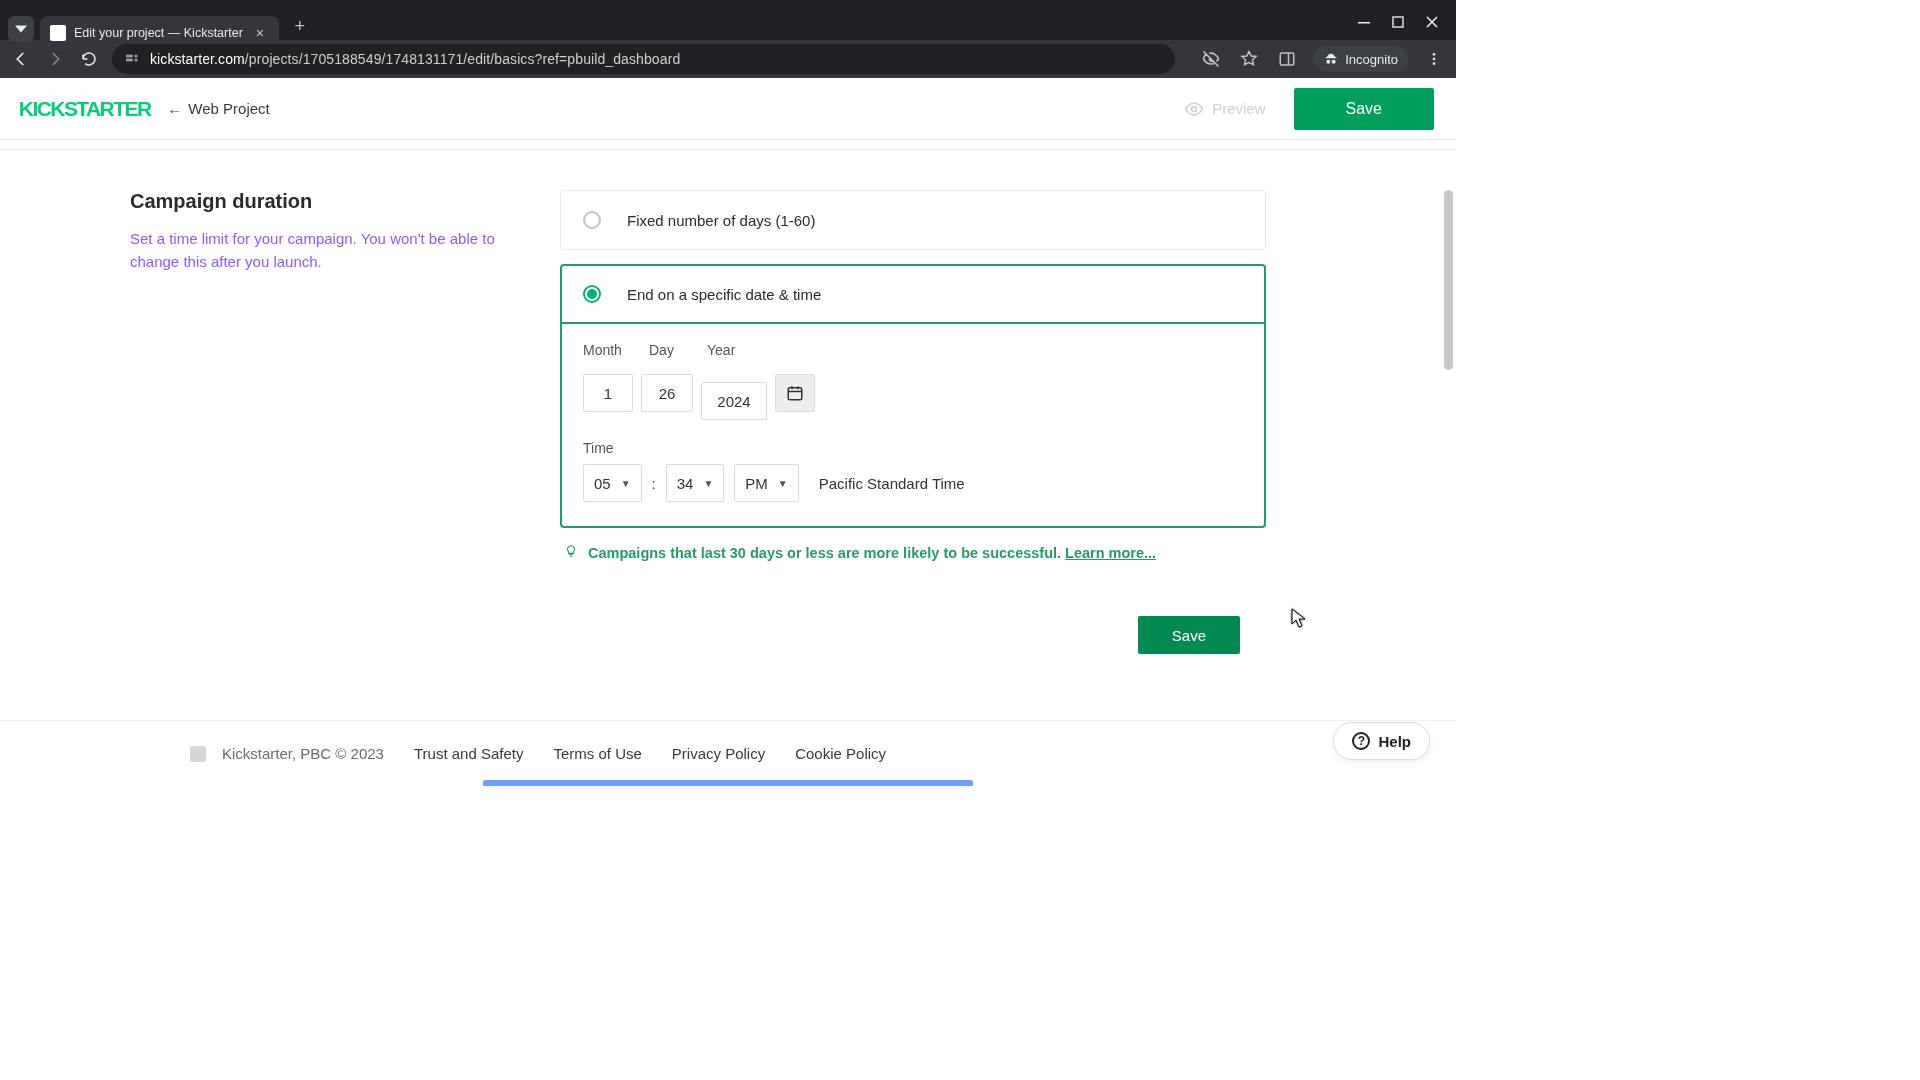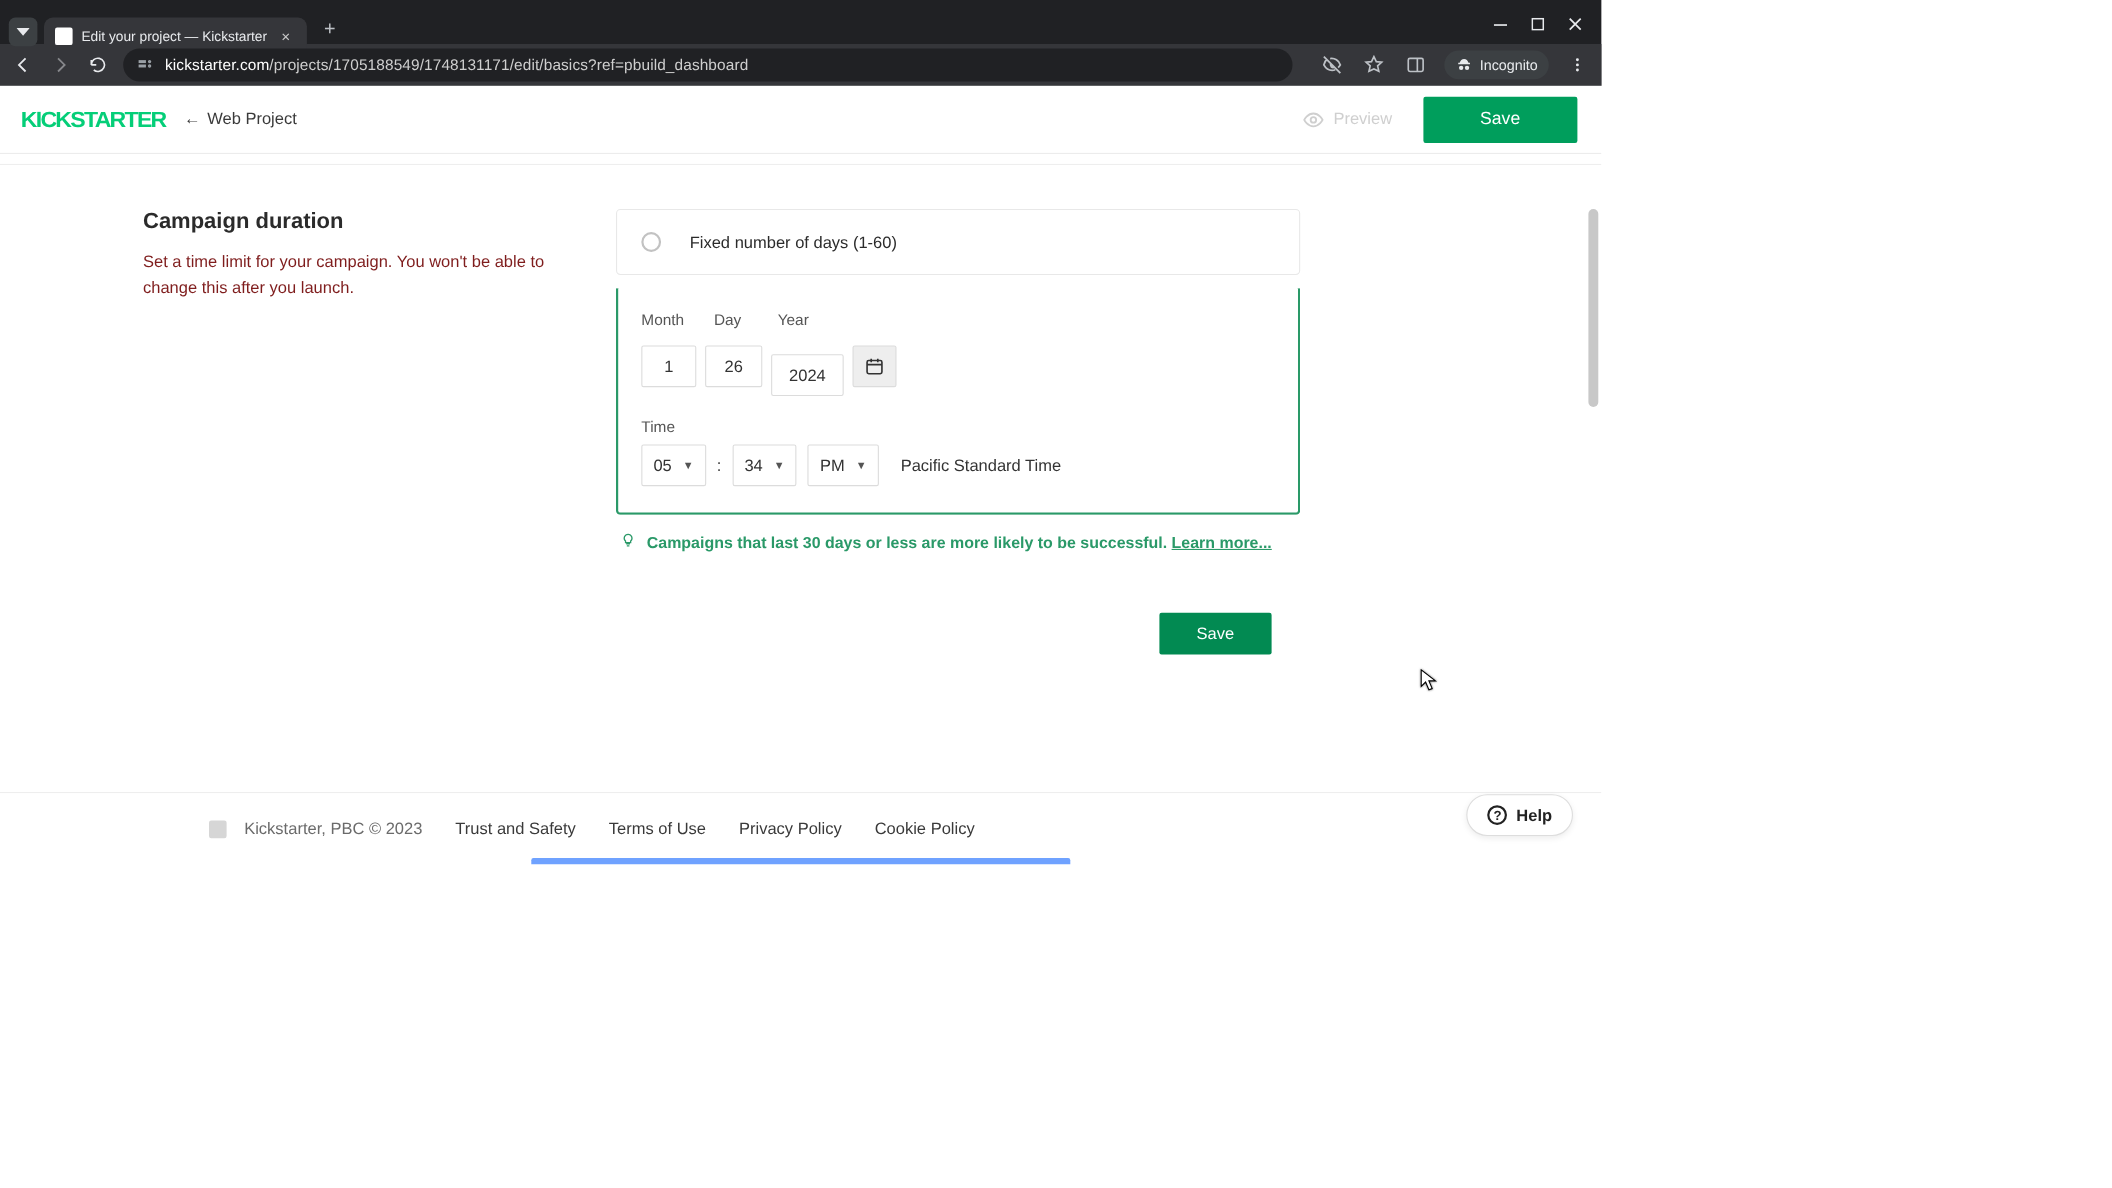--- a/index.html
+++ b/index.html
@@ -43,23 +43,23 @@
   .hdr-spacer { flex:1; }
   .preview { display:flex; align-items:center; gap:8px; color:#cfcfcf; font-size:15px; margin-right:28px;}
   .preview .eye svg { display:block; }
   .btn-save { background:#009e5c; color:#fff; border:none; font-size:16px; font-weight:500; padding:0 52px; height:42px; border-radius:2px;}
   .subhdr { height:10px; border-bottom:1px solid #eee; }
 
   
   .content { display:flex; padding:40px 0 0 130px; }
   .left-col { width:430px; padding-right:60px;}
   .left-col h2 { font-size:20px; color:#2b2b2b; font-weight:600; margin-bottom:14px;}
-  .left-col p { color:#7f1d1d; font-size:15px; line-height:1.55;}
-
-  .right-col { width:622px; }
+  .left-col p { color:#8b5cf6; font-size:15px; line-height:1.55;}
+
+  .right-col { width:706px; }
 
   .opt-box { border:1px solid #e8e8e8; border-radius:4px; padding:20px 22px; display:flex; align-items:center; gap:26px;}
   .opt-box.selected { border:2px solid #2a9968; padding:19px 21px; }
   .radio { width:18px; height:18px; border:2px solid #c2c2c2; border-radius:50%; display:flex; align-items:center; justify-content:center; flex-shrink:0;}
   .radio.on { border-color:#06b36e; }
   .radio.on::after { content:""; width:10px; height:10px; background:#06b36e; border-radius:50%; }
   .opt-label { font-size:15px; color:#2b2b2b; }
 
   .gap { height:14px; }
 
@@ -236,20 +236,24 @@
 
     <div class="right-col">
 
       <div class="opt-box">
         <span class="radio"></span>
         <span class="opt-label">Fixed number of days (1-60)</span>
       </div>
 
       <div class="gap"></div>
 
+      <div class="opt-box selected selected-top">
+        <span class="radio on"></span>
+        <span class="opt-label">End on a specific date &amp; time</span>
+      </div>
       <div class="opt2-body">
 
         <div class="date-labels">
           <span>Month</span>
           <span>Day</span>
           <span>Year</span>
         </div>
         <div class="date-inputs">
           <div class="dibox month">1</div>
           <div class="dibox day">26</div>

